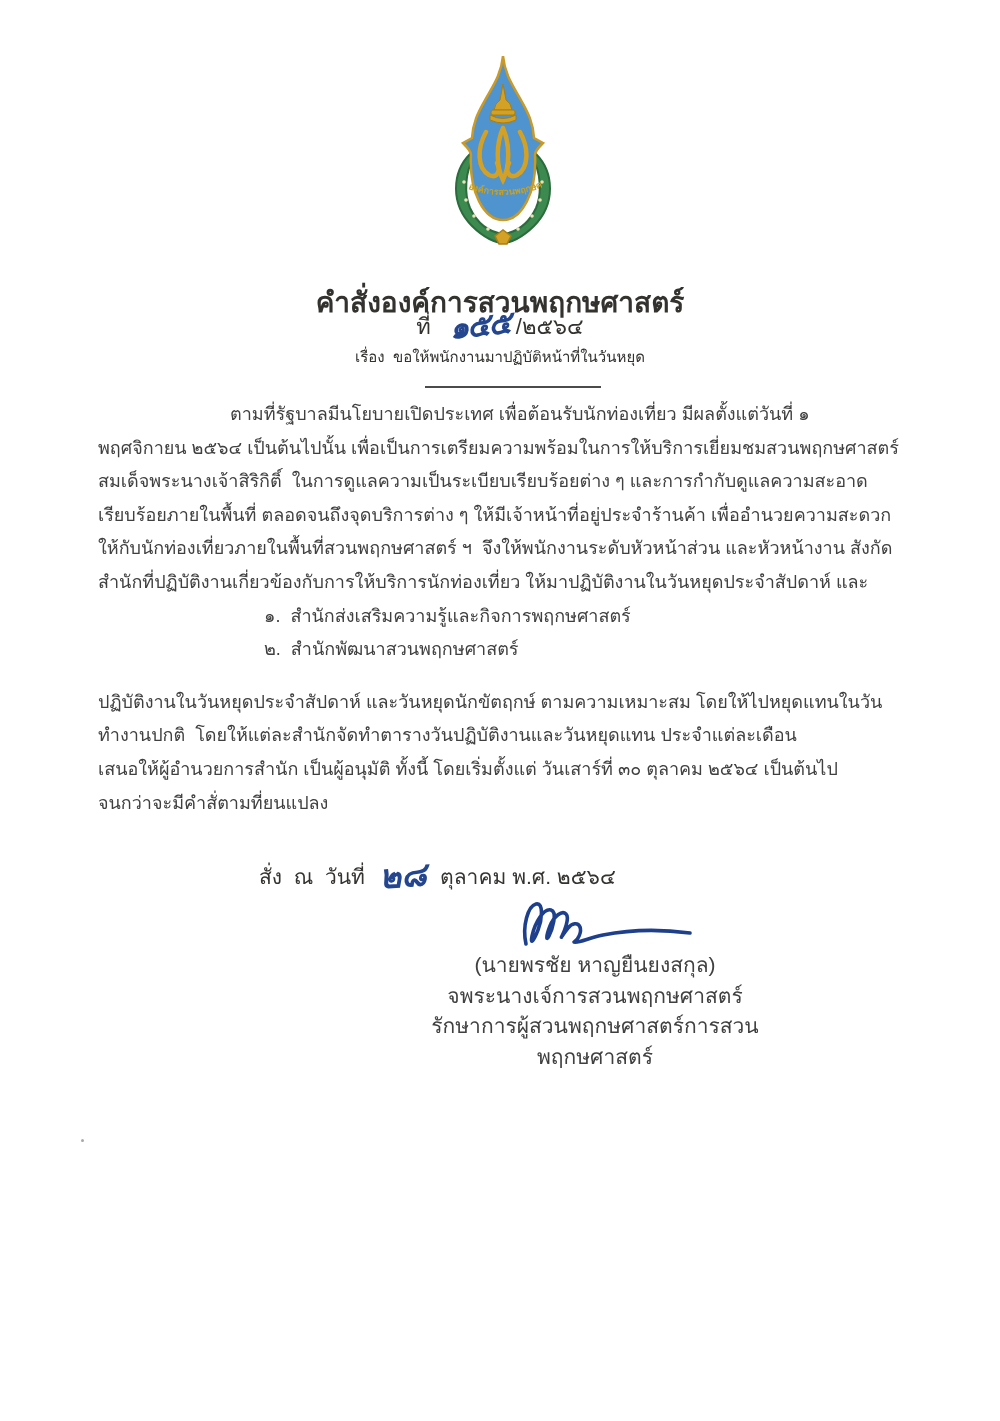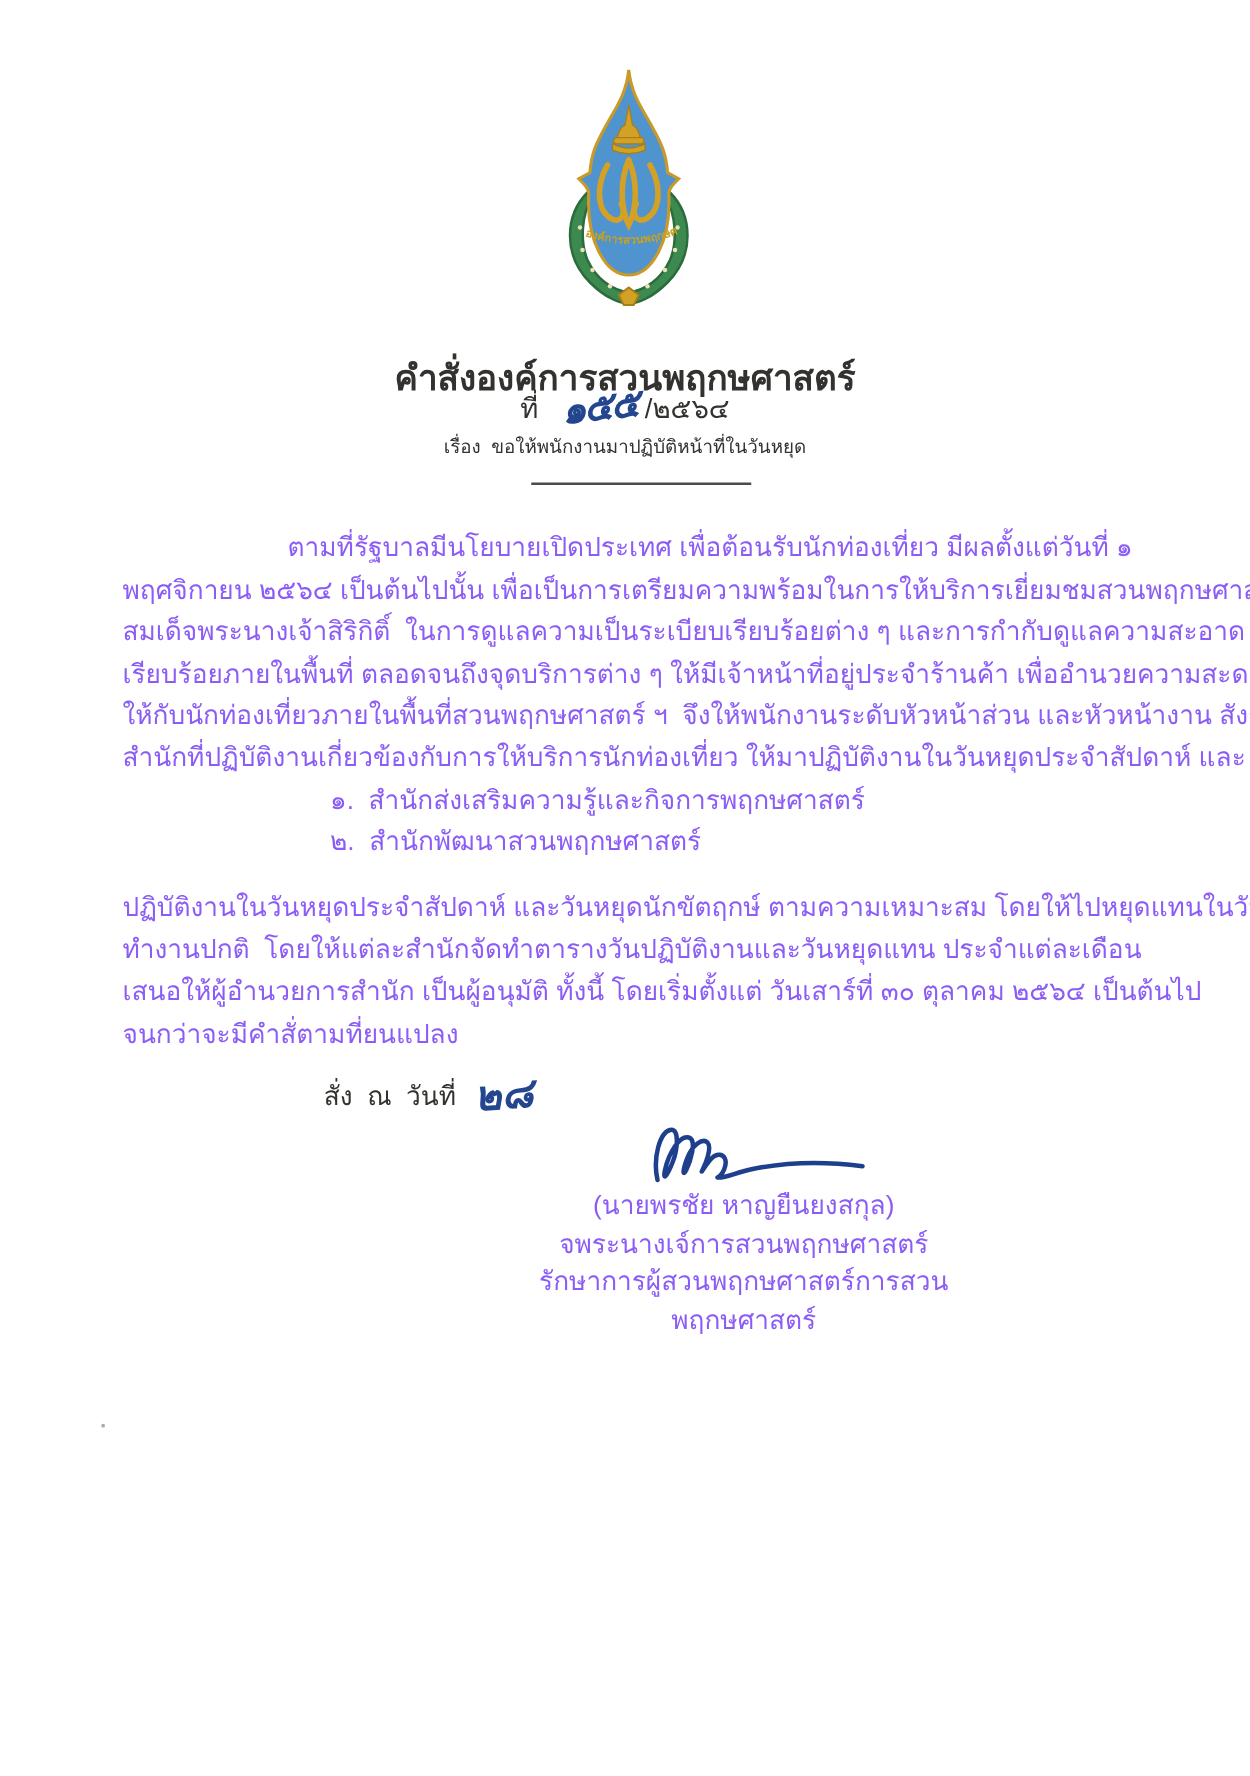--- a/index.html
+++ b/index.html
@@ -27,36 +27,36 @@
   .hw-no{font-size:31px;transform:rotate(-6deg) translateY(2px);letter-spacing:-2px;font-weight:bold;}
   .hw-day{font-size:33px;transform:rotate(-4deg) translateY(3px);font-weight:bold;}
   .doc-subject{top:345px;font-size:15px;color:#33322f;}
   .divider{
     position:absolute;top:386px;left:425px;width:176px;height:0;
     border-top:2px solid #4c4b47;
   }
   
   .body-text{
     position:absolute;left:98px;top:398px;width:820px;
-    font-size:21px;line-height:33.6px;color:#8b5cf6;margin-top:24px;
+    font-size:18px;line-height:33.6px;color:#404040;
   }
   .line{white-space:pre;}
   .indent{padding-left:132px;}
   .list-block{margin:0 0 0 166px;}
   .p2{margin-top:19px;}
   .issued{
     position:absolute;left:259px;top:846px;
     font-size:21px;color:#343330;white-space:pre;
     display:flex;align-items:baseline;gap:14px;
   }
   
   .sig-svg{position:absolute;left:508px;top:896px;width:190px;height:60px;}
   .sig-block{
     position:absolute;left:380px;top:950px;width:430px;
-    text-align:center;font-size:21px;line-height:30.5px;color:#8b5cf6;
+    text-align:center;font-size:21px;line-height:30.5px;color:#404040;
   }
   .speck{position:absolute;left:81px;top:1139px;width:3px;height:3px;border-radius:50%;background:#a9a9a6;}
 </style>
 </head>
 <body>
 
 <div class="page">
 
   <svg class="emblem" viewBox="0 0 134 202">
 
@@ -131,21 +131,21 @@
     </div>
 
     <div class="p2">
       <div class="line">ปฏิบัติงานในวันหยุดประจำสัปดาห์ และวันหยุดนักขัตฤกษ์ ตามความเหมาะสม โดยให้ไปหยุดแทนในวัน</div>
       <div class="line">ทำงานปกติ  โดยให้แต่ละสำนักจัดทำตารางวันปฏิบัติงานและวันหยุดแทน ประจำแต่ละเดือน</div>
       <div class="line">เสนอให้ผู้อำนวยการสำนัก เป็นผู้อนุมัติ ทั้งนี้ โดยเริ่มตั้งแต่ วันเสาร์ที่ ๓๐ ตุลาคม ๒๕๖๔ เป็นต้นไป</div>
       <div class="line">จนกว่าจะมีคำสั่ตามที่ยนแปลง</div>
     </div>
   </div>
 
-  <div class="issued"><span>สั่ง  ณ  วันที่</span><span class="handwrite hw-day">๒๘</span></div>
+  <div class="issued"><span>สั่ง  ณ  วันที่</span><span class="handwrite hw-day">๒๘</span><span>ตุลาคม พ.ศ. ๒๕๖๔</span></div>
 
   <svg class="sig-svg" viewBox="0 0 190 60">
     <path d="M18,48 C14,30 20,10 28,8 C36,6 34,24 30,34 C26,44 22,50 24,40
              C27,26 36,12 43,14 C50,16 44,34 41,40 C38,46 38,40 42,30
              C46,20 54,14 58,18 C62,22 56,36 54,40 C52,44 55,38 60,32
              C64,27 70,26 72,31 C74,36 70,44 66,46
              C72,47 80,42 95,39 C120,34 152,33 182,37" fill="none" stroke="#1d3f8c" stroke-width="3.6" stroke-linecap="round" stroke-linejoin="round"></path>
   </svg>
 
   <div class="sig-block">

